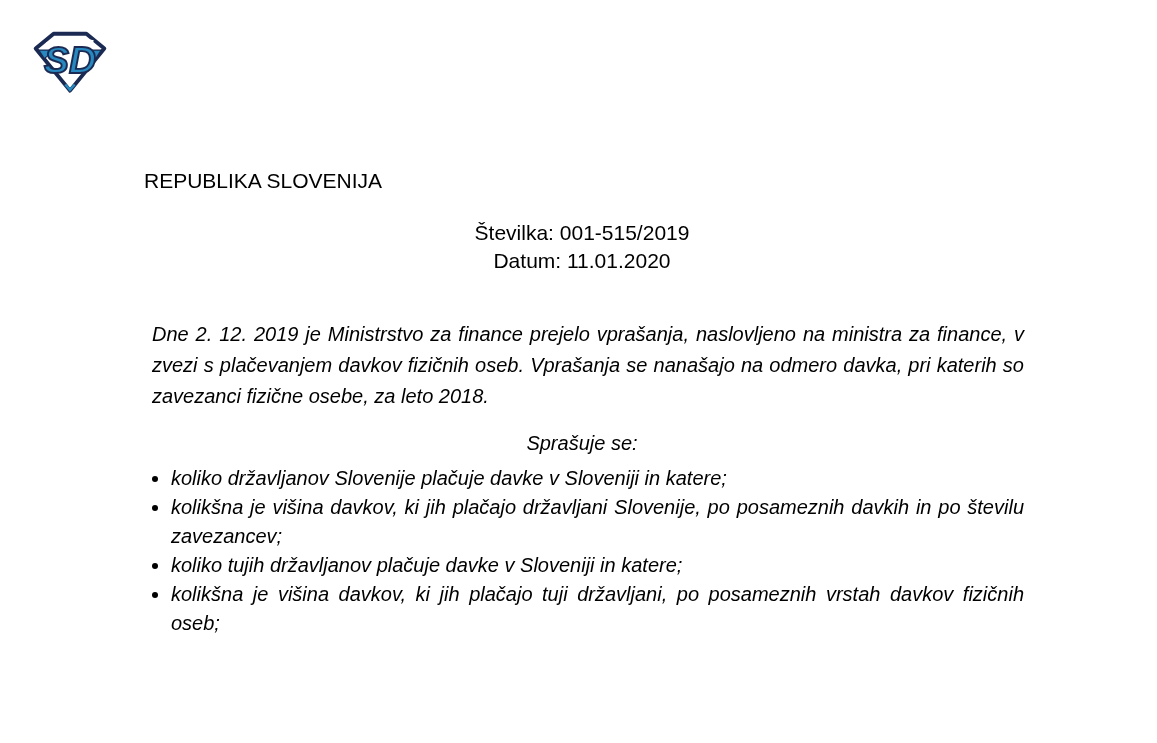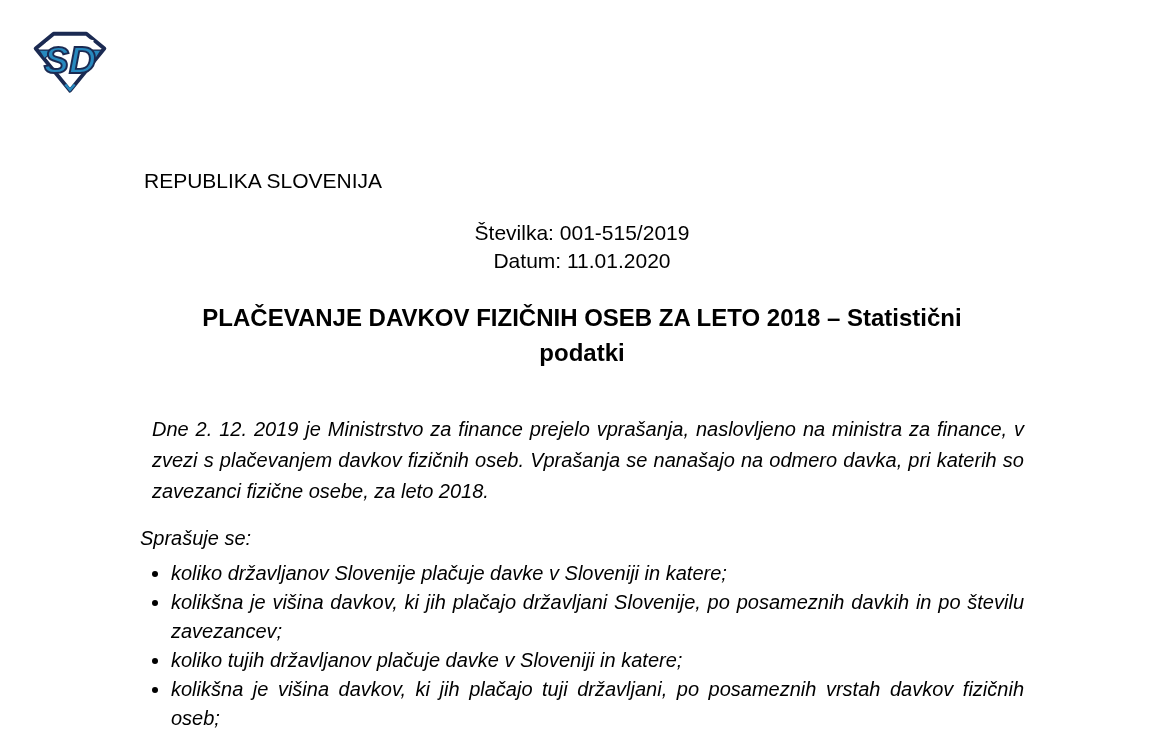--- a/index.html
+++ b/index.html
@@ -60,20 +60,21 @@
     font-size: 20px;
     line-height: 31px;
     font-style: italic;
     text-align: justify;
   }
   .questions-intro {
     margin: 17px 0 0 0;
     font-size: 20px;
     line-height: 29px;
     font-style: italic;
+    text-align: center;
   }
   .questions-list {
     margin: 6px 0 0 0;
     padding: 0 0 0 31px;
     font-size: 20px;
     line-height: 29px;
     font-style: italic;
     text-align: justify;
   }
   .questions-list li {
@@ -97,24 +98,20 @@
     </svg>
   </div>
 
   <div class="content">
 
     <p class="issuer-line">REPUBLIKA SLOVENIJA</p>
 
     <p class="meta-line first"><span>Številka:</span> <span>001-515/2019</span></p>
     <p class="meta-line"><span>Datum:</span> <span>11.01.2020</span></p>
 
-    <h1 class="doc-title">
-        <span>PLAČEVANJE DAVKOV FIZIČNIH OSEB ZA LETO 2018 – Statistični</span>
-        <span>podatki</span>
-      </h1>
 
     <p class="intro-paragraph">Dne 2. 12. 2019 je Ministrstvo za finance prejelo vprašanja, naslovljeno na ministra za finance, v zvezi s plačevanjem davkov fizičnih oseb. Vprašanja se nanašajo na odmero davka, pri katerih so zavezanci fizične osebe, za leto 2018.</p>
 
     <p class="questions-intro">Sprašuje se:</p>
 
     <ul class="questions-list">
       <li>koliko državljanov Slovenije plačuje davke v Sloveniji in katere;</li>
       <li>kolikšna je višina davkov, ki jih plačajo državljani Slovenije, po posameznih davkih in po številu zavezancev;</li>
       <li>koliko tujih državljanov plačuje davke v Sloveniji in katere;</li>
       <li>kolikšna je višina davkov, ki jih plačajo tuji državljani, po posameznih vrstah davkov fizičnih oseb;</li>

